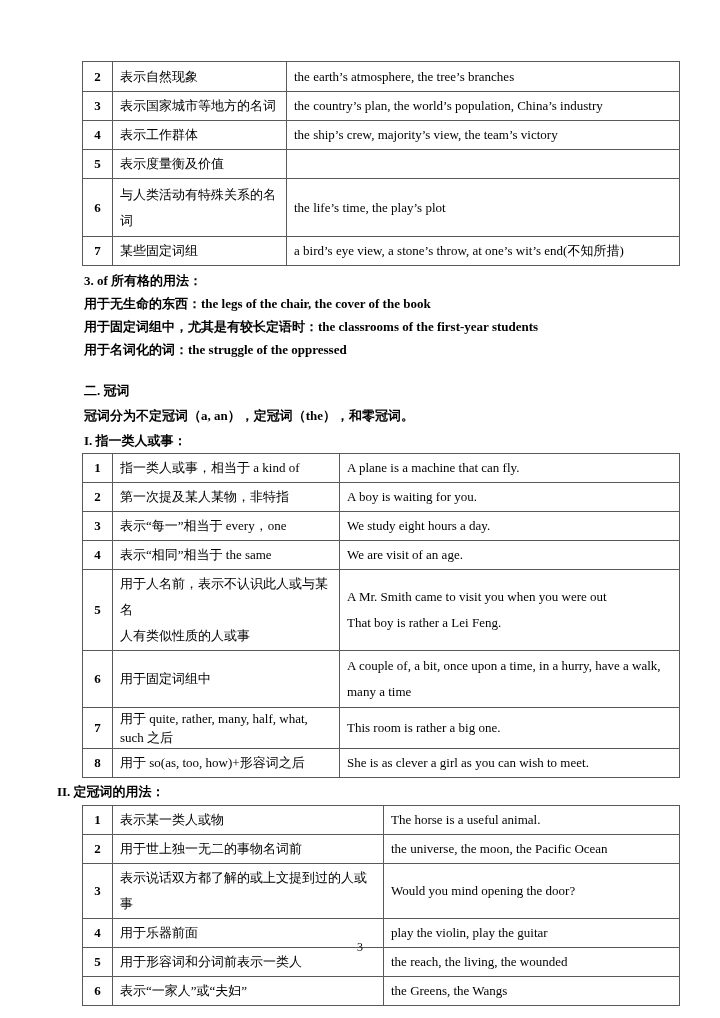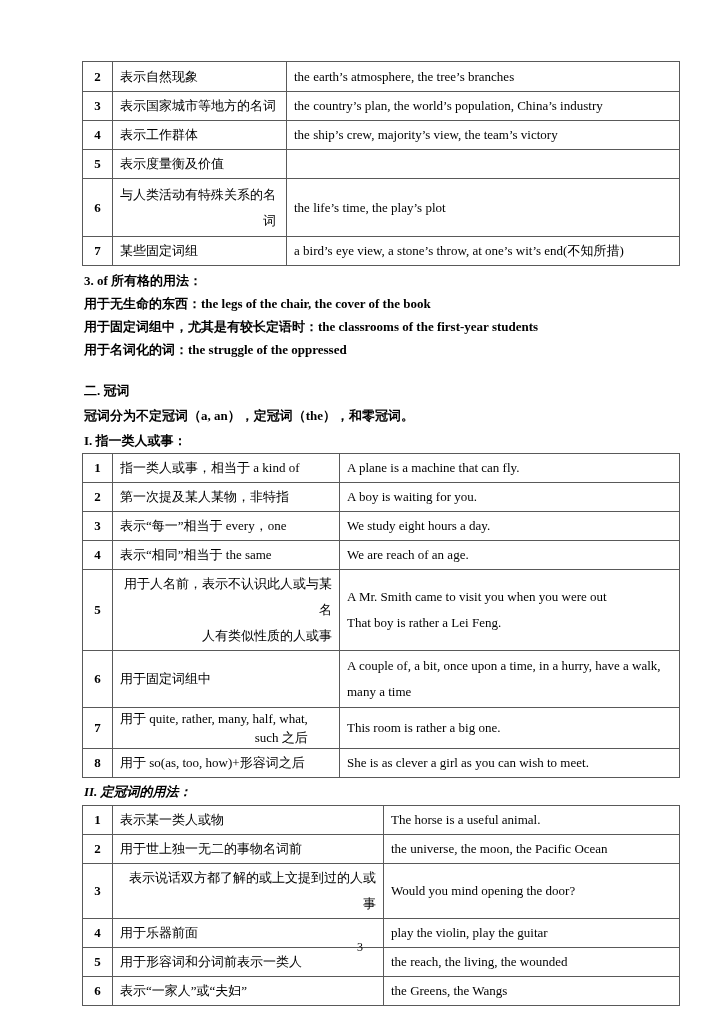--- a/index.html
+++ b/index.html
@@ -11,21 +11,21 @@
   
   .tbl { margin-left:82px; width:598px; border:1px solid #595959; box-sizing:border-box; }
   .tbl .row { display:flex; align-items:stretch; }
   .tbl .row + .row { border-top:1px solid #595959; }
   .c-num {
     width:30px; flex:0 0 30px; display:flex; align-items:center; justify-content:center;
     font-weight:bold; border-right:1px solid #595959; box-sizing:border-box;
   }
   .c-desc {
     display:flex; align-items:center; padding:1px 7px; line-height:26px;
-    border-right:1px solid #595959; box-sizing:border-box; white-space:pre-line;text-align:right;
+    border-right:1px solid #595959; box-sizing:border-box; white-space:pre-line;
   }
   .c-ex {
     flex:1; display:flex; align-items:center; padding:1px 7px; line-height:26px;
     font-weight:normal; box-sizing:border-box; white-space:pre-line;
   }
   .t1 { margin-top:61px; }
   .t1 .c-desc { width:174px; flex:0 0 174px; }
   .t1 .row:nth-child(1){min-height:29px;} .t1 .row:nth-child(2){min-height:24px;}
   .t1 .row:nth-child(3){min-height:25px;} .t1 .row:nth-child(4){min-height:28px;}
   .t1 .row:nth-child(5){min-height:57px;} .t1 .row:nth-child(6){min-height:25px;}
@@ -34,21 +34,21 @@
   .t2 .row:nth-child(5){min-height:54px;} .t2 .row:nth-child(6){min-height:56px;}
   .t2 .row:nth-child(7){min-height:38px;} .t2 .row:nth-child(7) .c-desc{line-height:19px;}
   .t2 .row:nth-child(8){min-height:26px;}
   .t3 .c-desc { width:271px; flex:0 0 271px; }
   .t3 .row {min-height:26px;}
   
   .of-block { margin:3px 0 0 84px; font-weight:bold; }
   .of-block p { margin:0; line-height:23px; }
   .sec-block { margin:17px 0 0 84px; font-weight:bold; }
   .sec-block p { margin:0; line-height:25px; }
-  .sub-heading { margin:5px 0 0 84px; font-weight:bold; line-height:18px;font-style:italic; }
+  .sub-heading { margin:5px 0 0 57px; font-weight:bold; line-height:18px; }
   .t2 { margin-top:0px; }
   .t3 { margin-top:4px; }
   .footer {
     position:absolute; top:940px; left:0; width:100%;
     text-align:center; font-size:12px;
   }
 </style>
 </head>
 <body>
 
@@ -112,21 +112,21 @@
         <div class="c-ex">A boy is waiting for you.</div>
       </div>
       <div class="row">
         <div class="c-num">3</div>
         <div class="c-desc">表示“每一”相当于 every，one</div>
         <div class="c-ex">We study eight hours a day.</div>
       </div>
       <div class="row">
         <div class="c-num">4</div>
         <div class="c-desc">表示“相同”相当于 the same</div>
-        <div class="c-ex">We are reach of an age.</div>
+        <div class="c-ex">We are visit of an age.</div>
       </div>
       <div class="row">
         <div class="c-num">5</div>
         <div class="c-desc">用于人名前，表示不认识此人或与某名
 人有类似性质的人或事</div>
         <div class="c-ex">A Mr. Smith came to visit you when you were out
 That boy is rather a Lei Feng.</div>
       </div>
       <div class="row">
         <div class="c-num">6</div>

